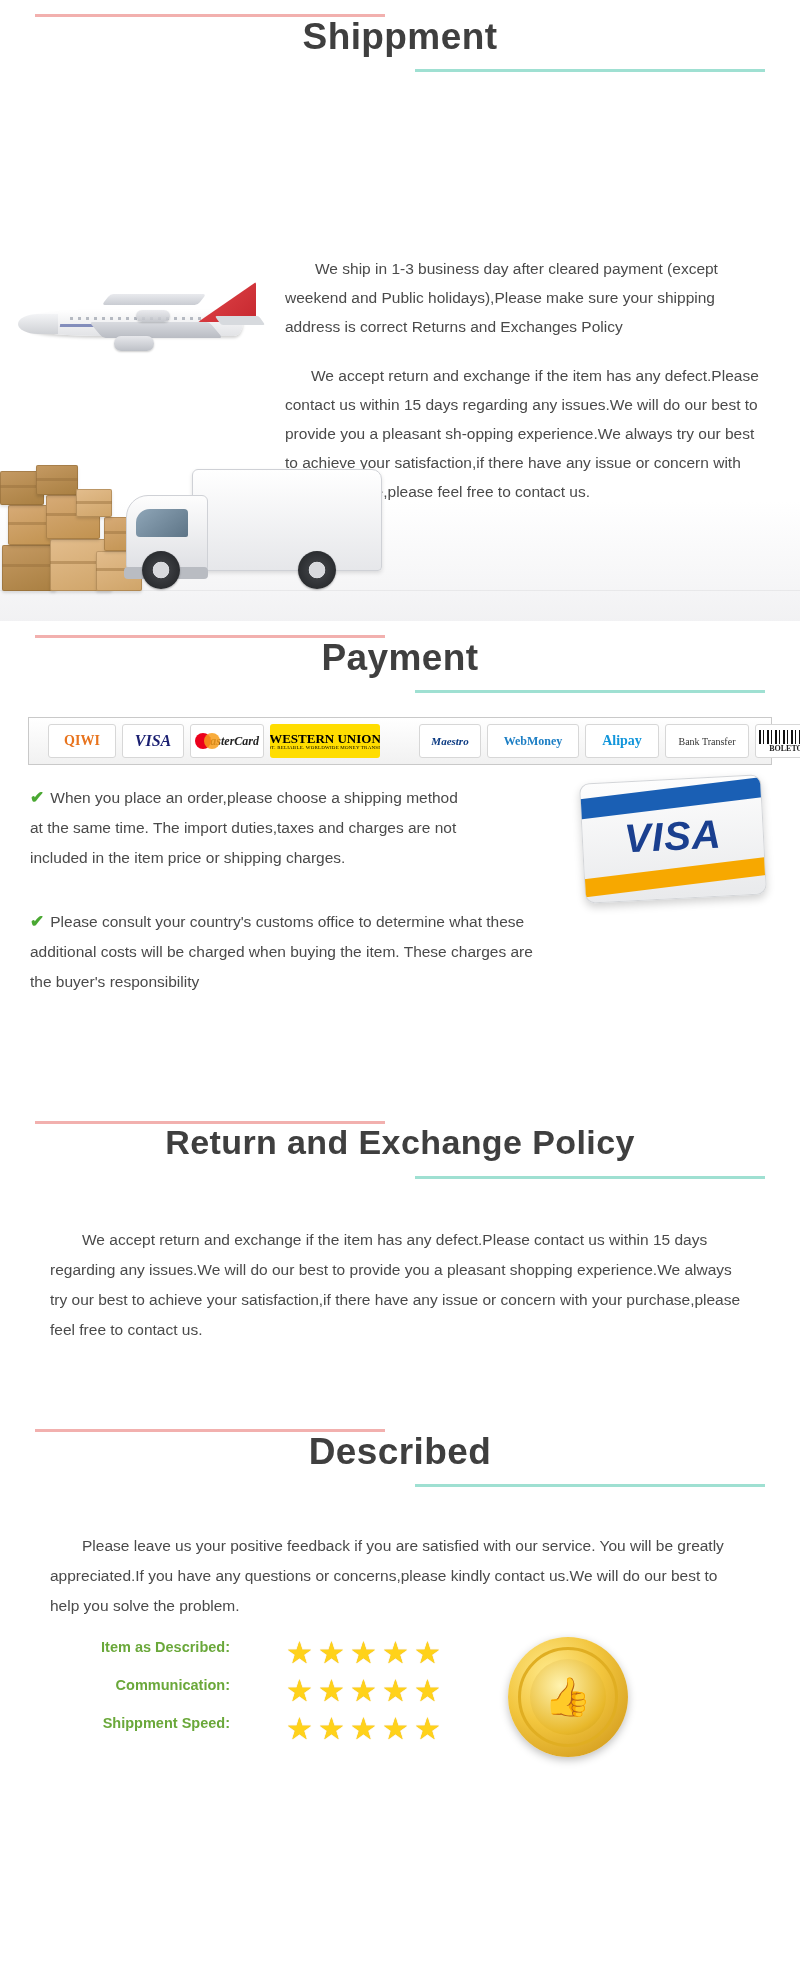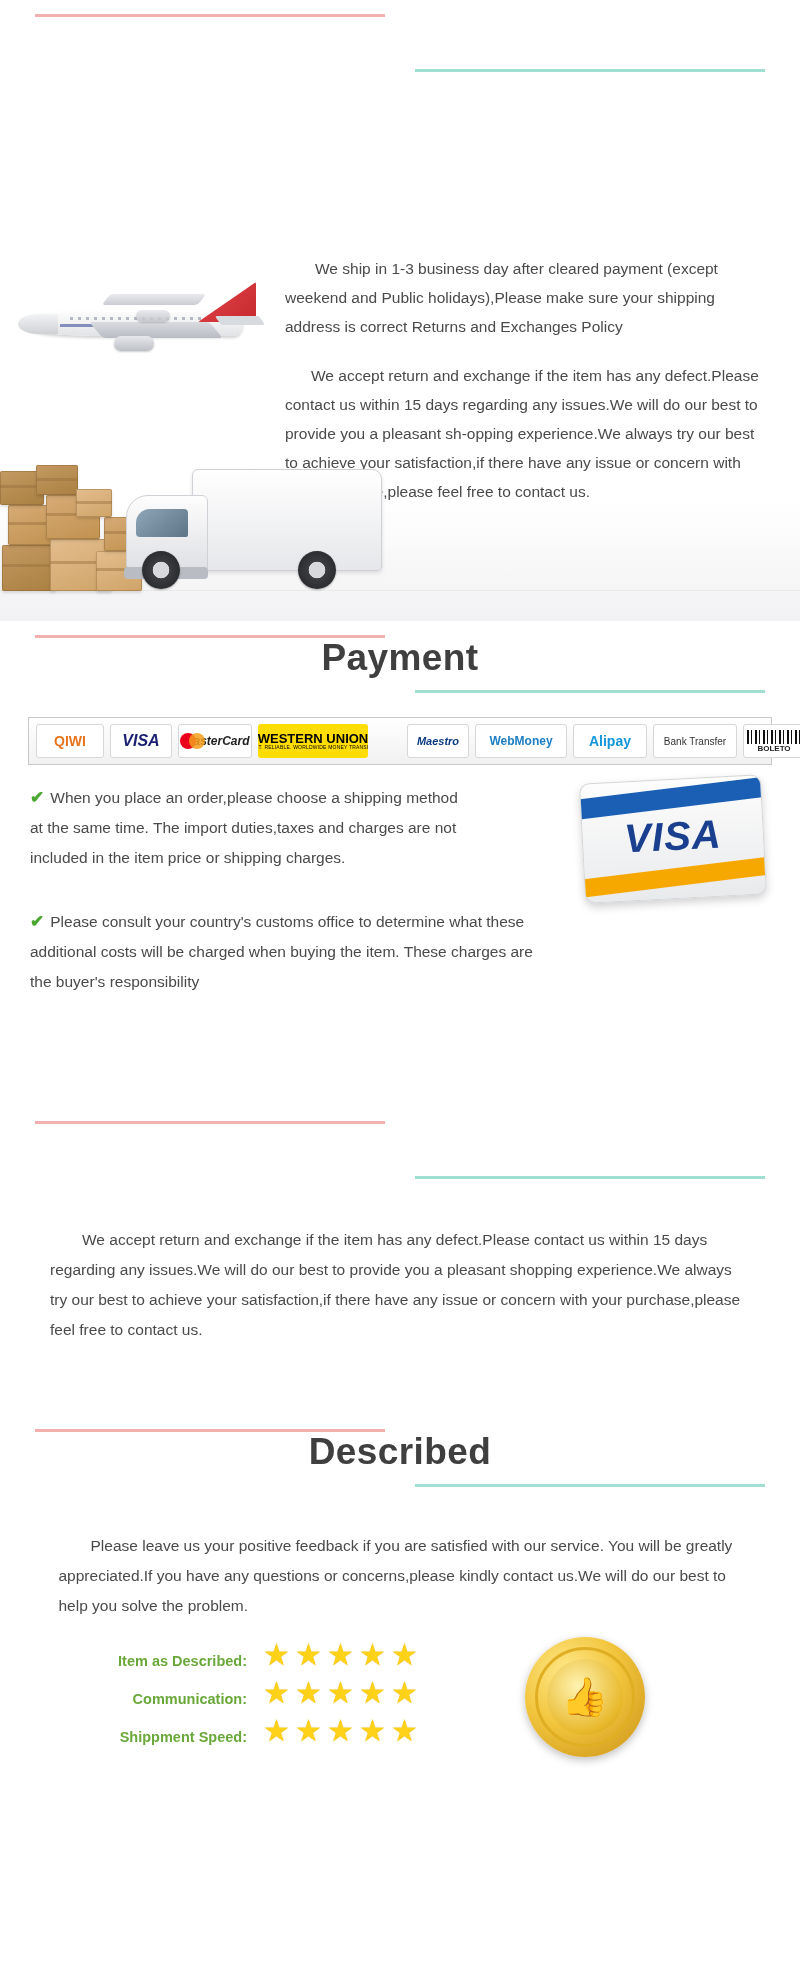--- a/index.html
+++ b/index.html
@@ -242,22 +242,23 @@
   .pay-bar {
     position: absolute;
     left: 28px;
     top: 10px;
     width: 744px;
     height: 48px;
     border: 1px solid #c9c9c9;
     background: linear-gradient(#ffffff,#f1f1f1);
     display: flex;
     align-items: center;
-    padding: 0 4px;
+    padding: 0 16px;
     box-sizing: border-box;
+    font-family: Liberation Serif, serif;
   }
   .pay-logo {
     height: 34px;
     margin: 0 3px;
     display: flex;
     align-items: center;
     justify-content: center;
     font-size: 11px;
     font-weight: bold;
     border-radius: 3px;
@@ -335,35 +336,36 @@
   
   .plain-text {
     width: 700px;
     margin: 0 auto;
     font-size: 15.5px;
     line-height: 30px;
     color: #4a4a4a;
   }
   .plain-text p { margin: 0; text-indent: 32px; }
   .block-return { padding: 32px 0 70px 0; }
-  .block-feedback { padding: 30px 0 10px 17px; }
+  .block-feedback { padding: 30px 0 10px 0; }
 
   
   .ratings {
     position: relative;
     width: 800px;
     height: 150px;
     margin-top: 14px;
   }
   .rating-row {
     position: absolute;
     left: 90px;
     display: flex;
-    align-items: flex-end;
+    align-items: flex-start;
     height: 30px;
+    gap: 40px;
   }
   .rating-row .label {
     width: 140px;
     text-align: right;
     color: #6aa83a;
     font-weight: bold;
     font-size: 14.5px;
     margin-right: 16px;
   }
   .stars { display: flex; gap: 4px; }
@@ -422,20 +424,21 @@
     pointer-events: none;
   }
 </style>
 </head>
 <body>
 
 <div class="page">
 
   <div class="section-head">
     <div class="rule-top"></div>
+    <div class="title">Shippment</div>
     <div class="rule-bottom"></div>
   </div>
 
   <div class="shipment-wrap">
 
     <div class="plane">
       <div class="wing-far"></div>
       <div class="body"></div>
       <div class="nose"></div>
       <div class="windows"></div>
@@ -521,20 +524,21 @@
 
     <div class="visa-card">
       <div class="band-blue"></div>
       <div class="band-gold"></div>
       <div class="vword">VISA</div>
     </div>
   </div>
 
   <div class="section-head small-title">
     <div class="rule-top"></div>
+    <div class="title">Return and Exchange Policy</div>
     <div class="rule-bottom"></div>
   </div>
 
   <div class="block-return">
     <div class="plain-text">
       <p>We accept return and exchange if the item has any defect.Please contact us within 15 days regarding any issues.We will do our best to provide you a pleasant shopping experience.We always try our best to achieve your satisfaction,if there have any issue or concern with your purchase,please feel free to contact us.</p>
     </div>
   </div>
 
   <div class="section-head">

